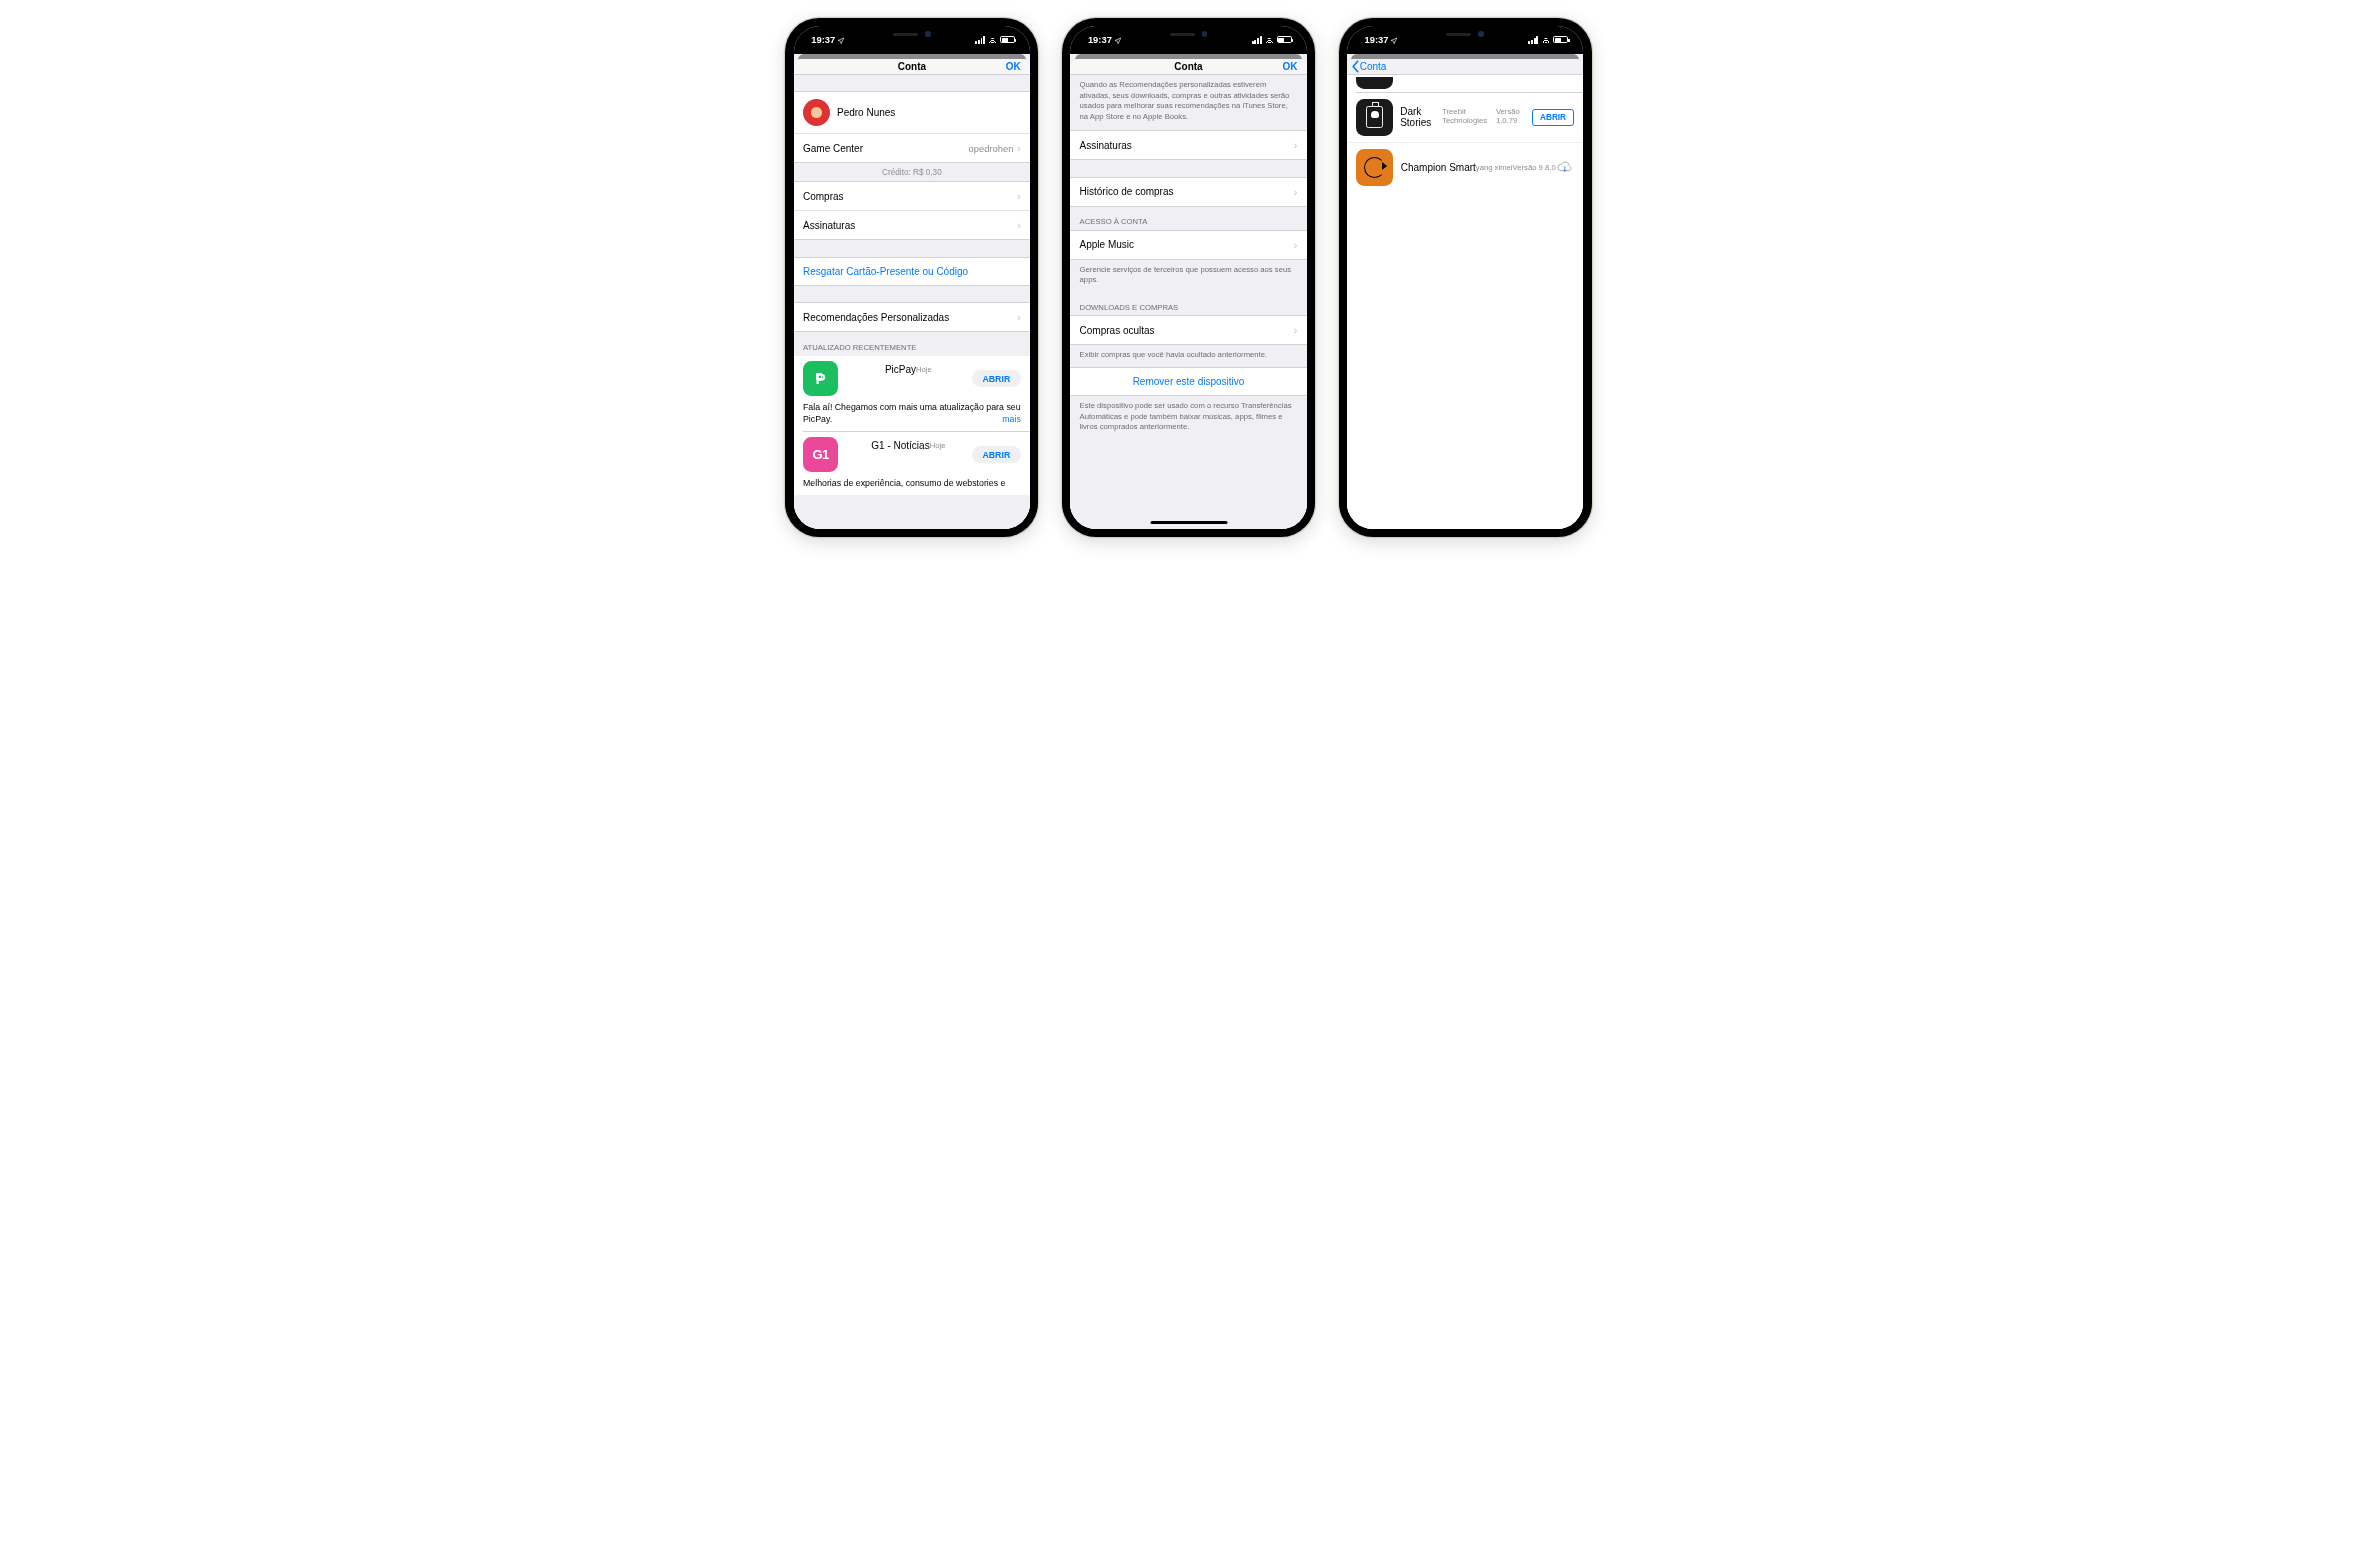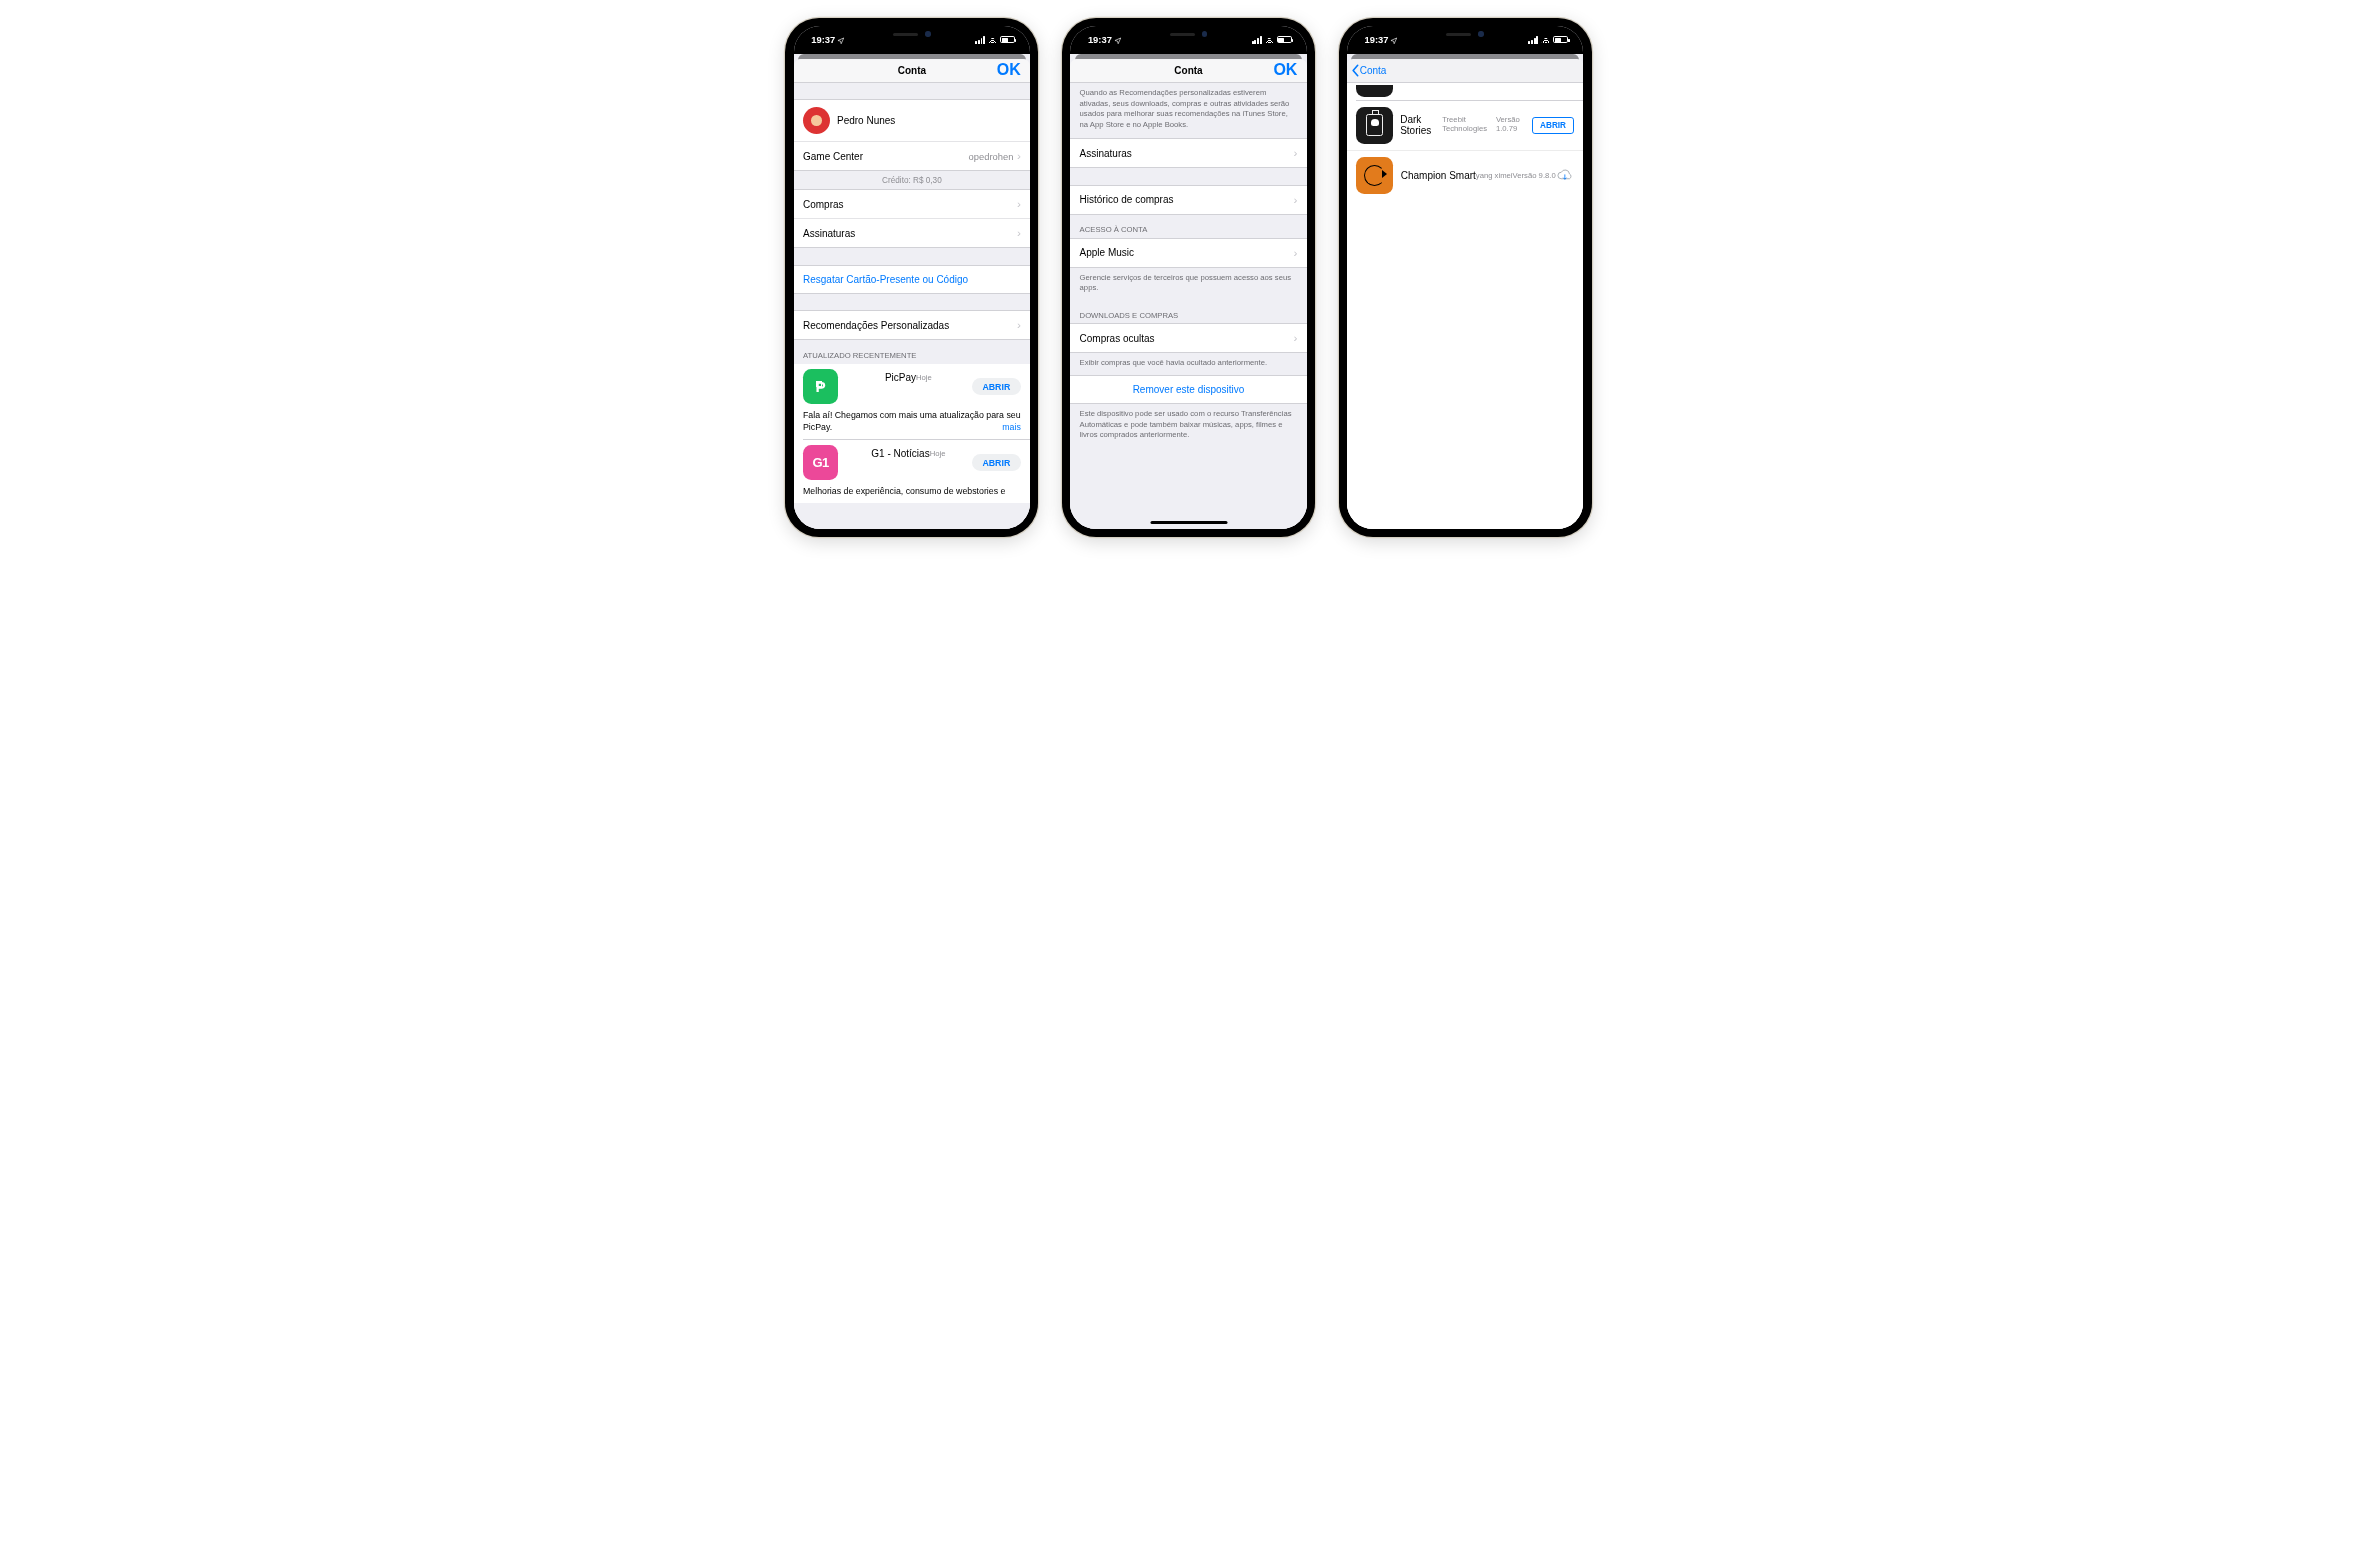--- a/index.html
+++ b/index.html
@@ -80,28 +80,28 @@
   }
   .sheet {
     flex: 1;
     background: #efeff4;
     border-radius: 7px 7px 0 0;
     margin-top:-1.2px;
     overflow: hidden;
     display:flex; flex-direction:column;
   }
   .navbar {
-    height: 24px;
+    height: 16px;
     display:flex; align-items:center; justify-content:center;
     position:relative;
     border-bottom:0.6px solid #d1d1d6;
     background:#f7f7f8;
   }
   .nav-title { font-weight:600; font-size:10px; }
-  .nav-right { position:absolute; right:9.4px; color:#007aff; font-size:16px; font-weight:600;}
+  .nav-right { position:absolute; right:9.4px; color:#007aff; font-size:10px; font-weight:600;}
   .nav-left { position:absolute; left:4.7px; color:#007aff; font-size:10px; display:flex; align-items:center; gap:-1.2px;}
 
   .content { flex:1; overflow:hidden; background:#efeff4; font-size:10px; color:#000;}
   .group { background:#fff; border-top:0.6px solid #d1d1d6; border-bottom:0.6px solid #d1d1d6;}
   .spacer { height:16.5px; }
   .row {
     display:flex; align-items:center; padding:7px 9.4px; min-height:27px;
     border-bottom:0.6px solid #e4e4e7;
   }
   .row:last-child { border-bottom:none; }

